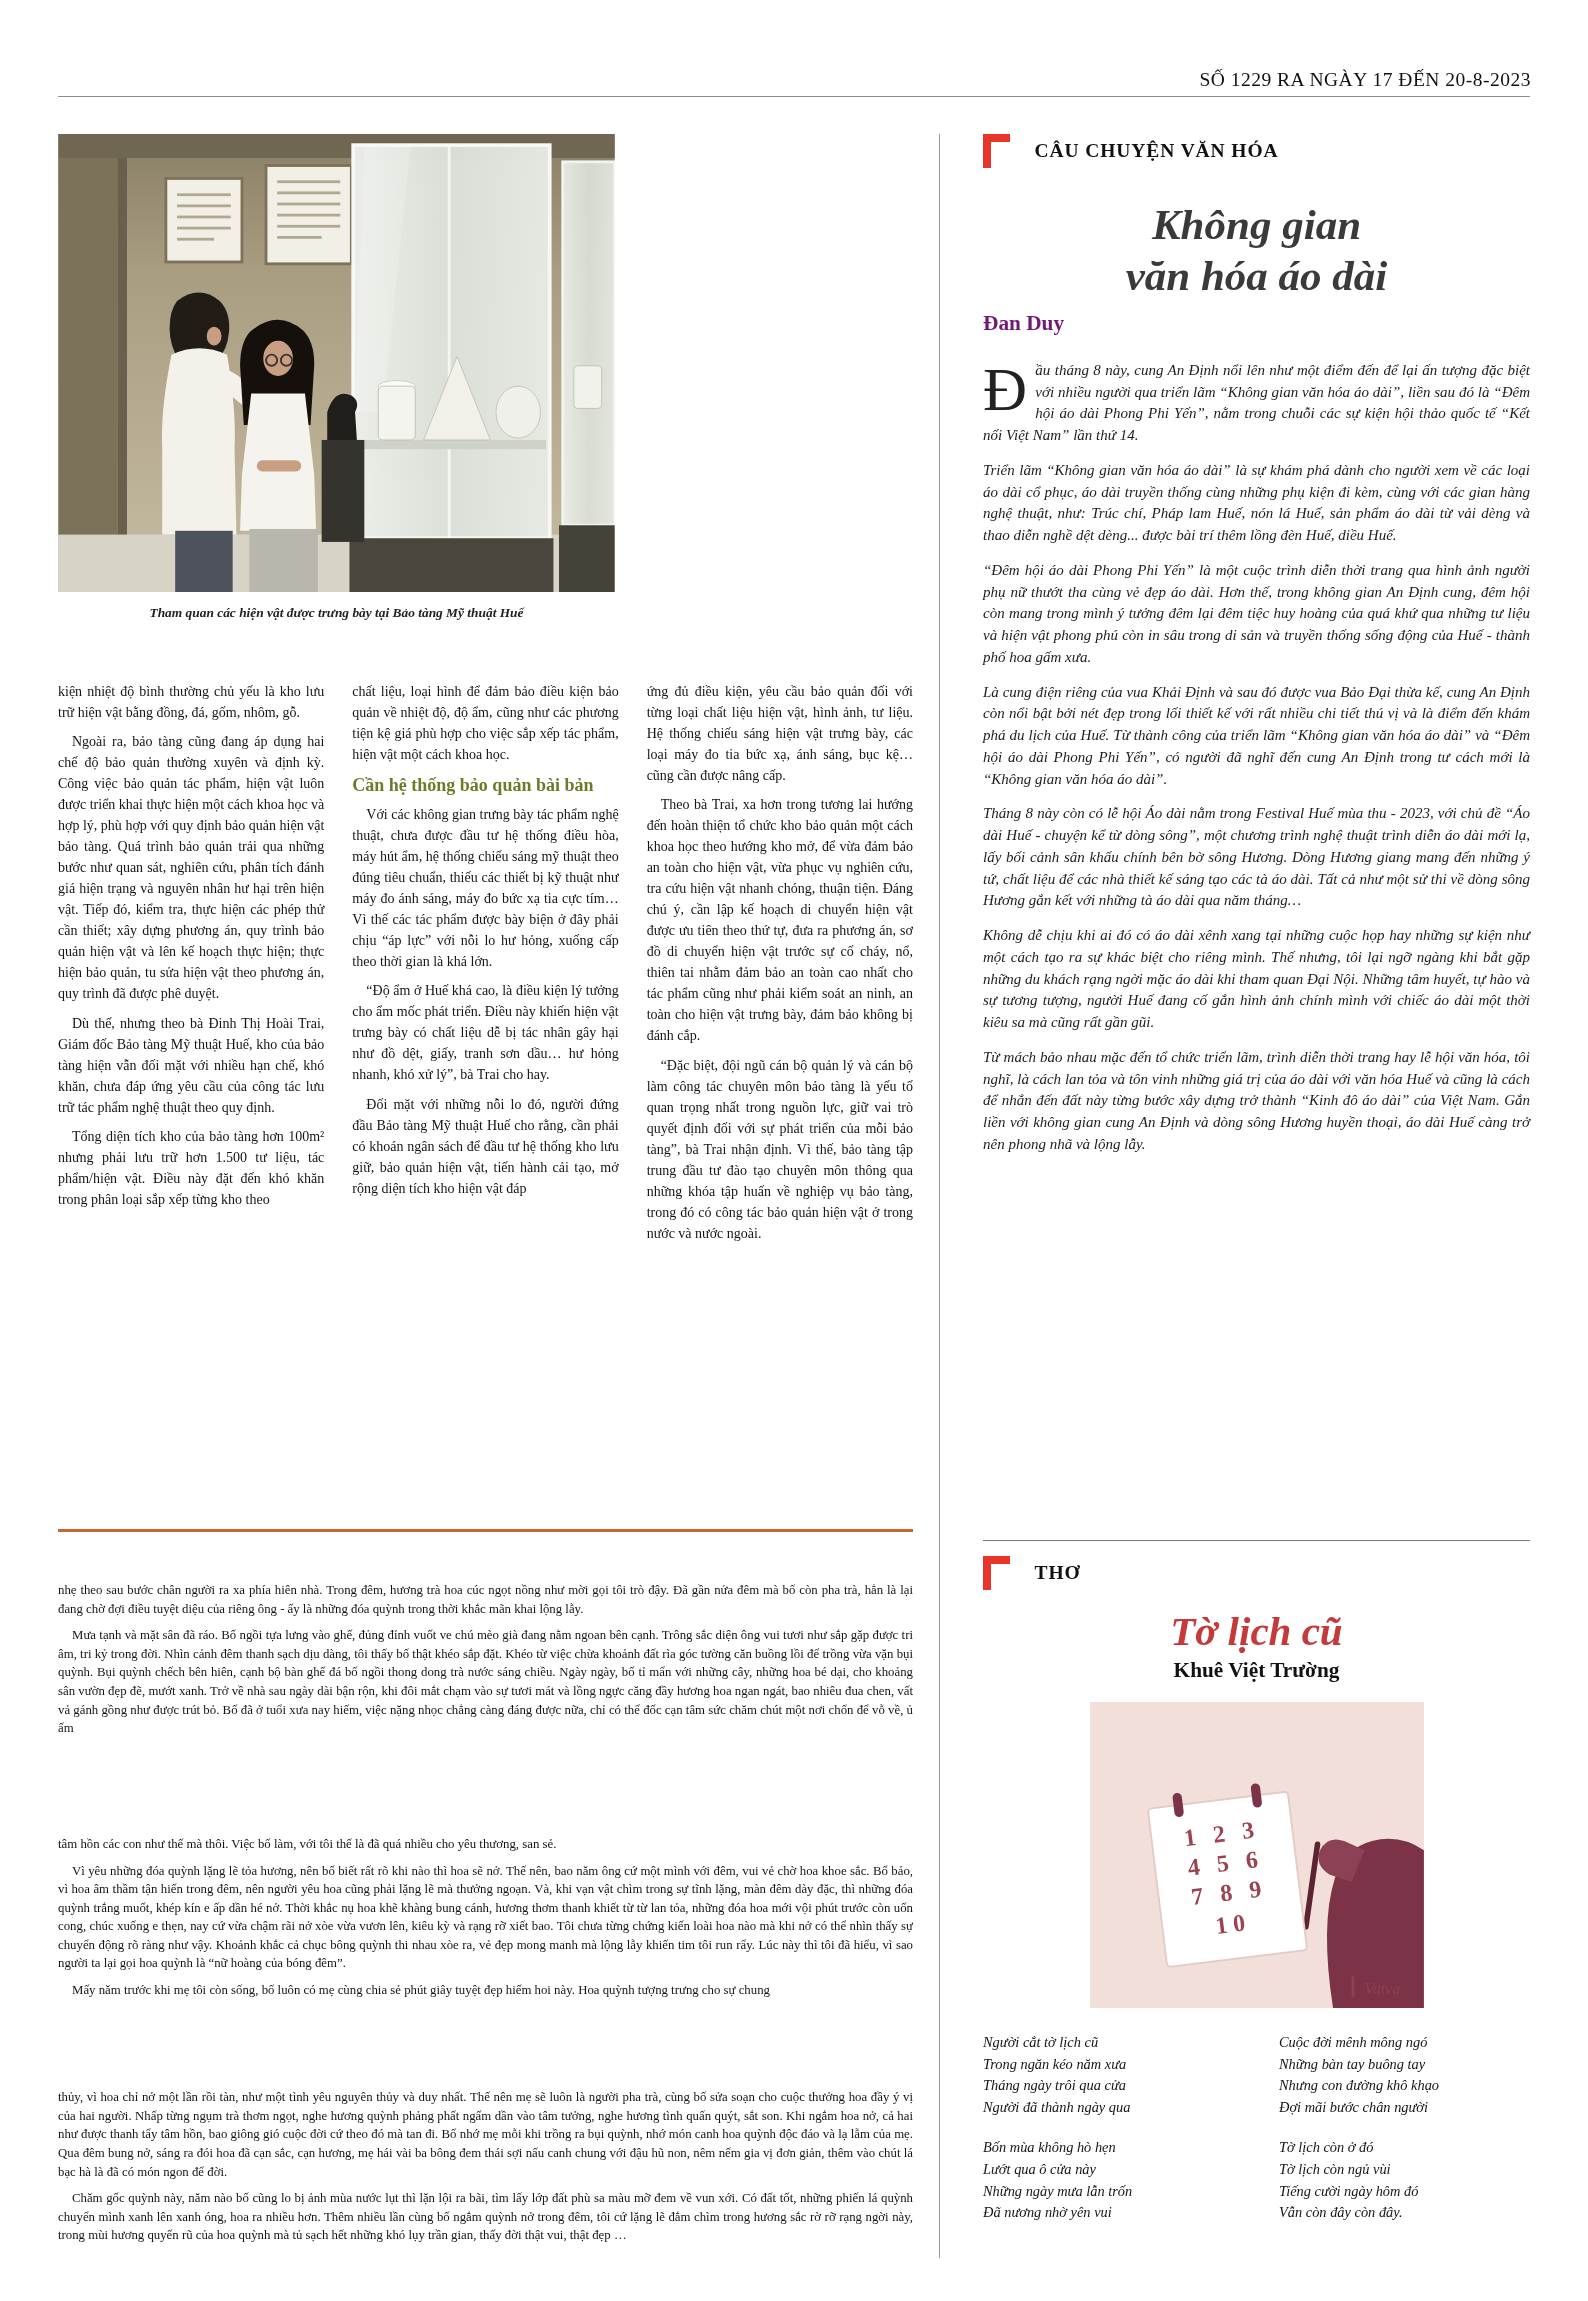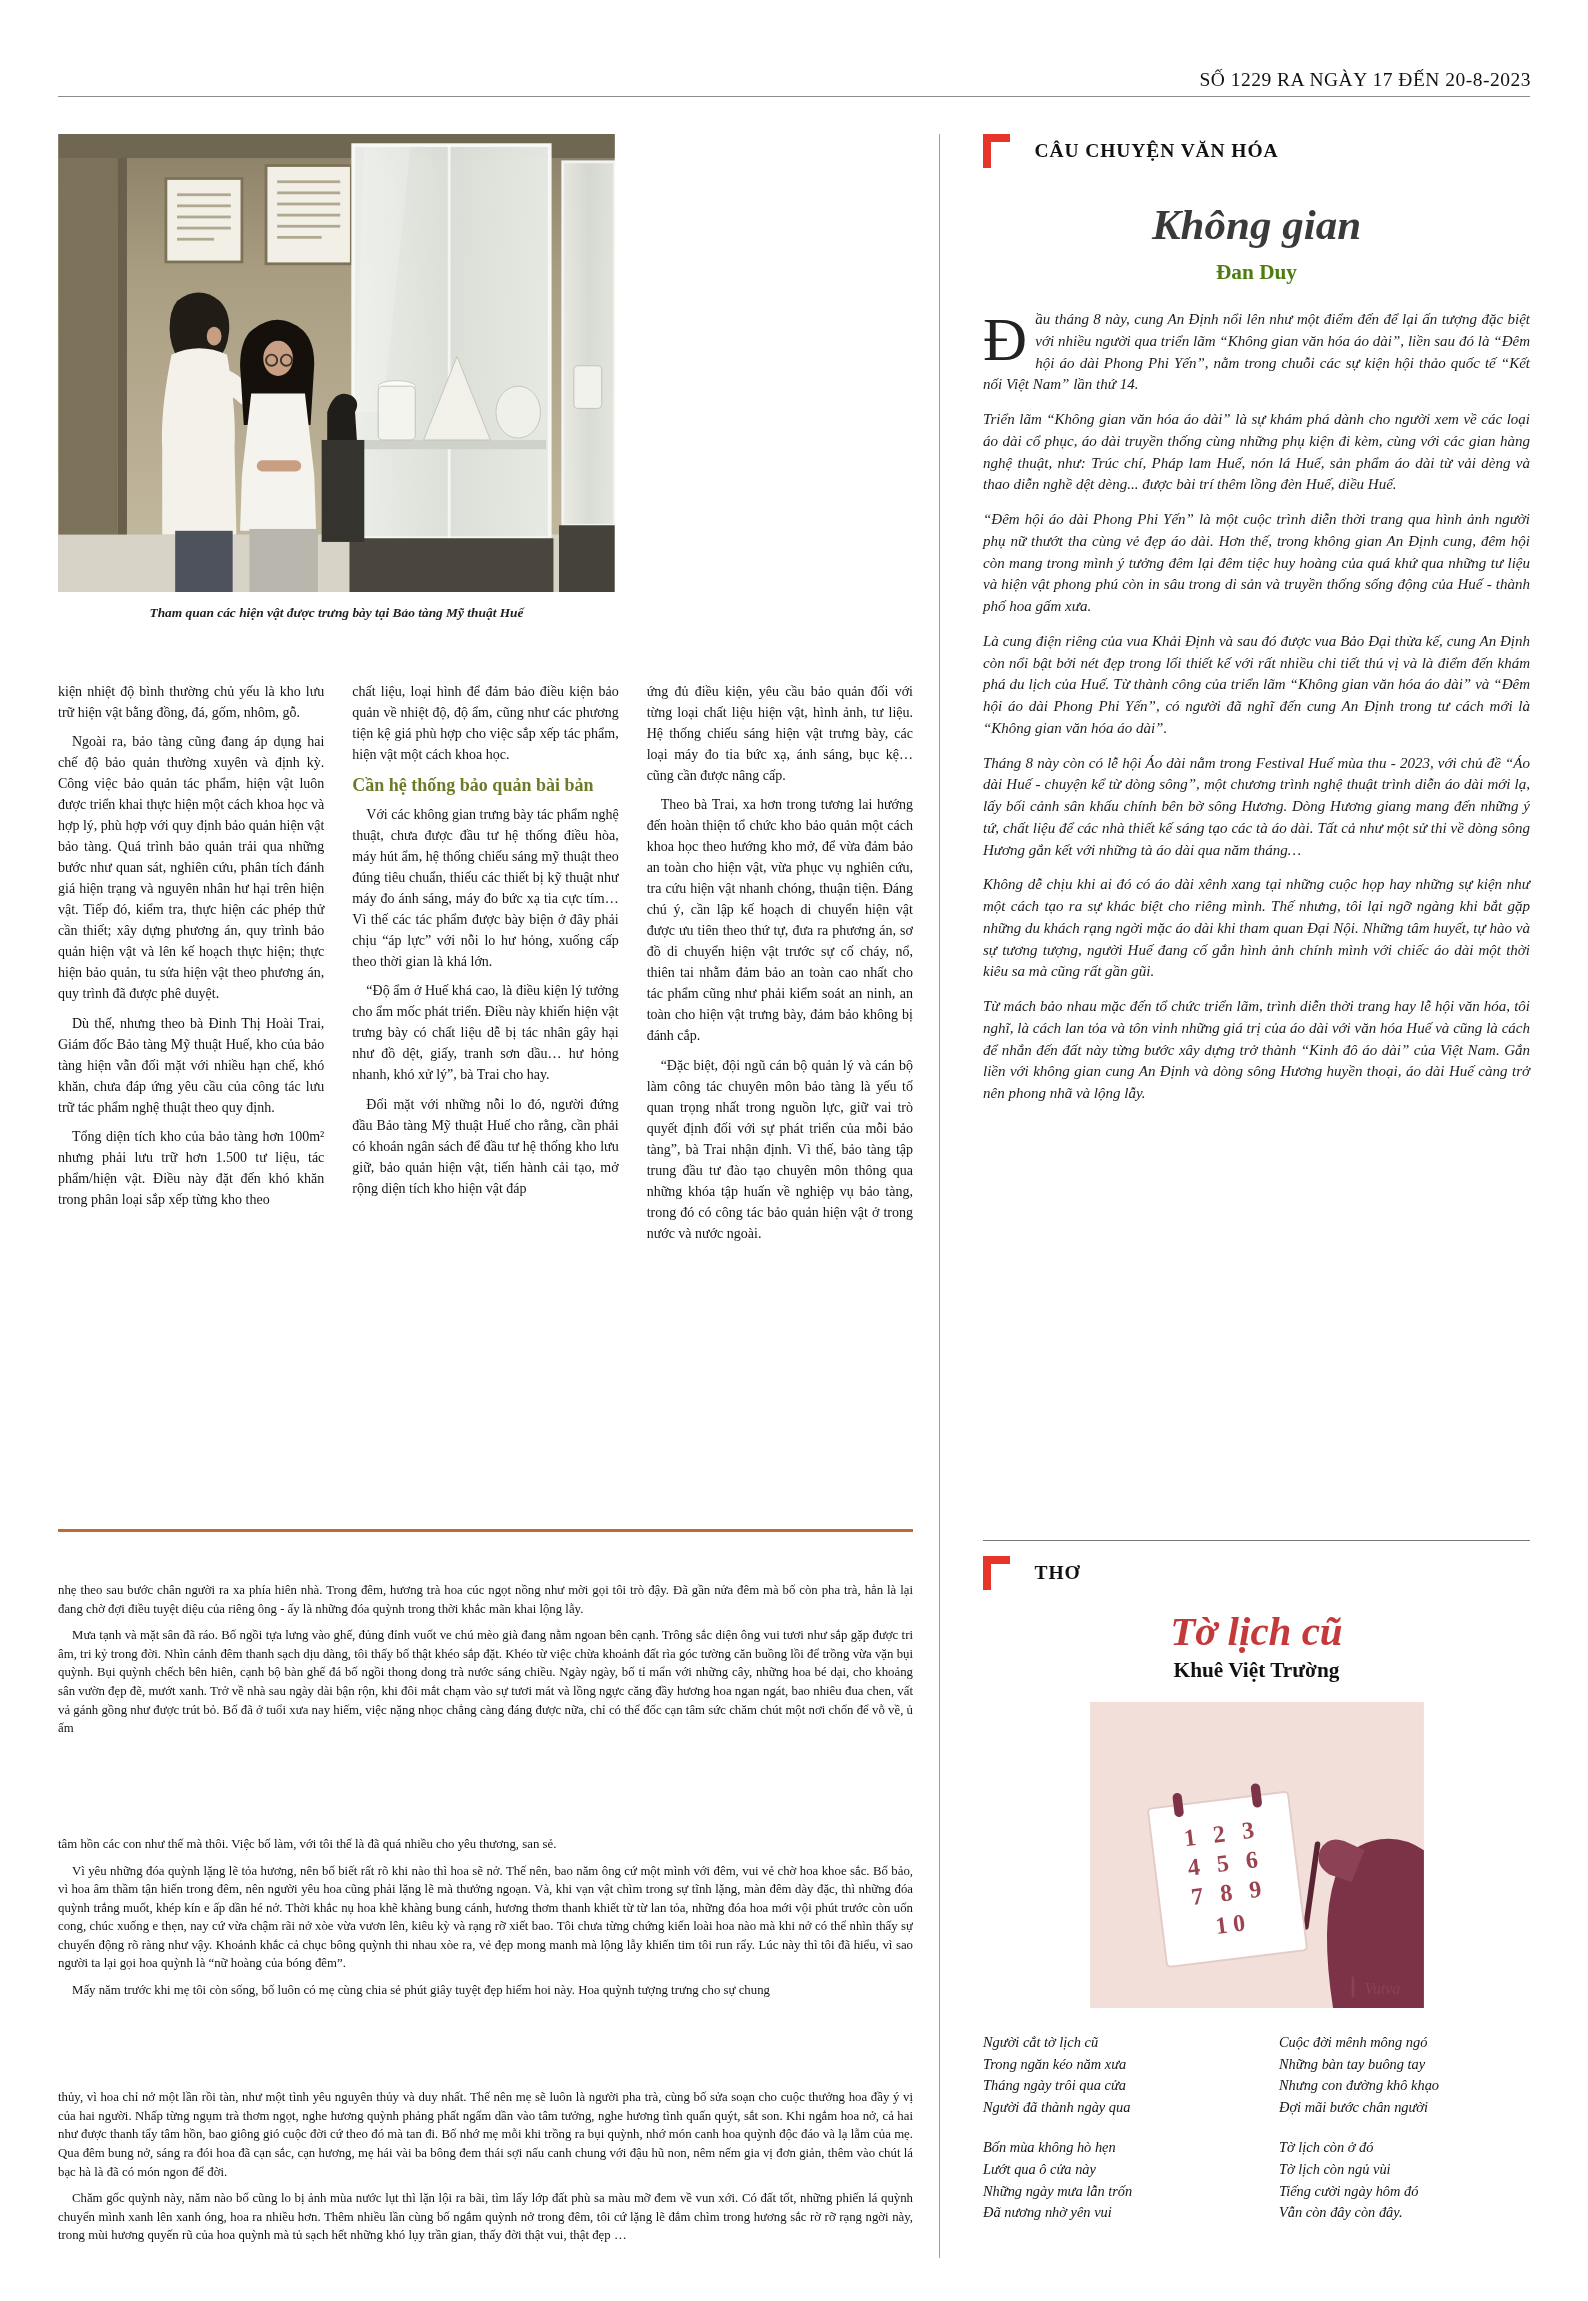--- a/index.html
+++ b/index.html
@@ -26,21 +26,21 @@
   .essay .col{font-size:12.8px;line-height:1.45;}
 
   .vrule{position:absolute;left:939px;top:134px;width:0.9px;height:2124px;background:#9c9c9c;}
 
   .feature{position:absolute;left:983px;top:134px;width:547px;}
   .section-header{display:flex;align-items:center;gap:25px;}
   .bracket-icon{width:18.6px;height:26px;border-left:8.3px solid #e8352c;border-top:8.3px solid #e8352c;display:inline-block;}
   .section-label{font-weight:bold;font-size:19.5px;letter-spacing:0.9px;color:#111;}
   .feature-title{margin:32px 0 0;text-align:center;font-size:43px;line-height:1.18;font-weight:bold;color:#3a3a3a;}
   .feature-title .tl{display:block;font-style:italic;}
-  .feature-author{text-align:center;font-weight:bold;font-size:21.3px;margin-top:9.3px;color:#4d7c0f;}
+  .feature-author{font-weight:bold;font-size:21.3px;margin-top:9.3px;color:#701a75;}
   .feature-body{margin-top:24px;font-style:italic;font-size:15px;line-height:1.45;text-align:justify;color:#1c1c1c;}
   .feature-body p{margin:0 0 13px;}
   .lead{margin:0 0 13px;}
   .dropcap{float:left;font-size:61px;line-height:.82;padding:5.6px 8.3px 0 0;font-style:normal;color:#222;}
 
   .poetry{position:absolute;left:983px;top:1540px;width:547px;}
   .poetry-rule{height:0.9px;background:#777;margin-bottom:15px;}
   .poem-title{text-align:center;color:#c5393b;font-style:italic;font-size:41px;margin:16.7px 0 3.7px;font-weight:bold;}
   .poem-author{text-align:center;font-weight:bold;font-size:21.3px;margin:3.7px 0 18.6px;color:#111;}
   .illustration{width:334px;margin:0 auto;}
@@ -181,20 +181,21 @@
 
   <div class="vrule"></div>
 
   <section class="feature">
     <div class="section-header">
       <span class="bracket-icon"></span>
       <span class="section-label">CÂU CHUYỆN VĂN HÓA</span>
     </div>
     <h1 class="feature-title">
       <span class="tl">Không gian</span>
+      <span class="tl">văn hóa áo dài</span>
     </h1>
     <div class="feature-author">Đan Duy</div>
     <div class="feature-body">
       <p class="lead"><span class="dropcap">Đ</span><span>ầu tháng 8 này, cung An Định nổi lên như một điểm đến để lại ấn tượng đặc biệt với nhiều người qua triển lãm “Không gian văn hóa áo dài”, liền sau đó là “Đêm hội áo dài Phong Phi Yến”, nằm trong chuỗi các sự kiện hội thảo quốc tế “Kết nối Việt Nam” lần thứ 14.</span></p>
       <div>
           <p>Triển lãm “Không gian văn hóa áo dài” là sự khám phá dành cho người xem về các loại áo dài cổ phục, áo dài truyền thống cùng những phụ kiện đi kèm, cùng với các gian hàng nghệ thuật, như: Trúc chí, Pháp lam Huế, nón lá Huế, sản phẩm áo dài từ vải dèng và thao diễn nghề dệt dèng... được bài trí thêm lồng đèn Huế, diều Huế.</p>
           <p>“Đêm hội áo dài Phong Phi Yến” là một cuộc trình diễn thời trang qua hình ảnh người phụ nữ thướt tha cùng vẻ đẹp áo dài. Hơn thế, trong không gian An Định cung, đêm hội còn mang trong mình ý tưởng đêm lại đêm tiệc huy hoàng của quá khứ qua những tư liệu và hiện vật phong phú còn in sâu trong di sản và truyền thống sống động của Huế - thành phố hoa gấm xưa.</p>
           <p>Là cung điện riêng của vua Khải Định và sau đó được vua Bảo Đại thừa kế, cung An Định còn nổi bật bởi nét đẹp trong lối thiết kế với rất nhiều chi tiết thú vị và là điểm đến khám phá du lịch của Huế. Từ thành công của triển lãm “Không gian văn hóa áo dài” và “Đêm hội áo dài Phong Phi Yến”, có người đã nghĩ đến cung An Định trong tư cách mới là “Không gian văn hóa áo dài”.</p>
           <p>Tháng 8 này còn có lễ hội Áo dài nằm trong Festival Huế mùa thu - 2023, với chủ đề “Áo dài Huế - chuyện kể từ dòng sông”, một chương trình nghệ thuật trình diễn áo dài mới lạ, lấy bối cảnh sân khấu chính bên bờ sông Hương. Dòng Hương giang mang đến những ý tứ, chất liệu để các nhà thiết kế sáng tạo các tà áo dài. Tất cả như một sử thi về dòng sông Hương gắn kết với những tà áo dài qua năm tháng…</p>
           <p>Không dễ chịu khi ai đó có áo dài xênh xang tại những cuộc họp hay những sự kiện như một cách tạo ra sự khác biệt cho riêng mình. Thế nhưng, tôi lại ngỡ ngàng khi bắt gặp những du khách rạng ngời mặc áo dài khi tham quan Đại Nội. Những tâm huyết, tự hào và sự tương tượng, người Huế đang cố gắn hình ảnh chính mình với chiếc áo dài một thời kiêu sa mà cũng rất gần gũi.</p>

